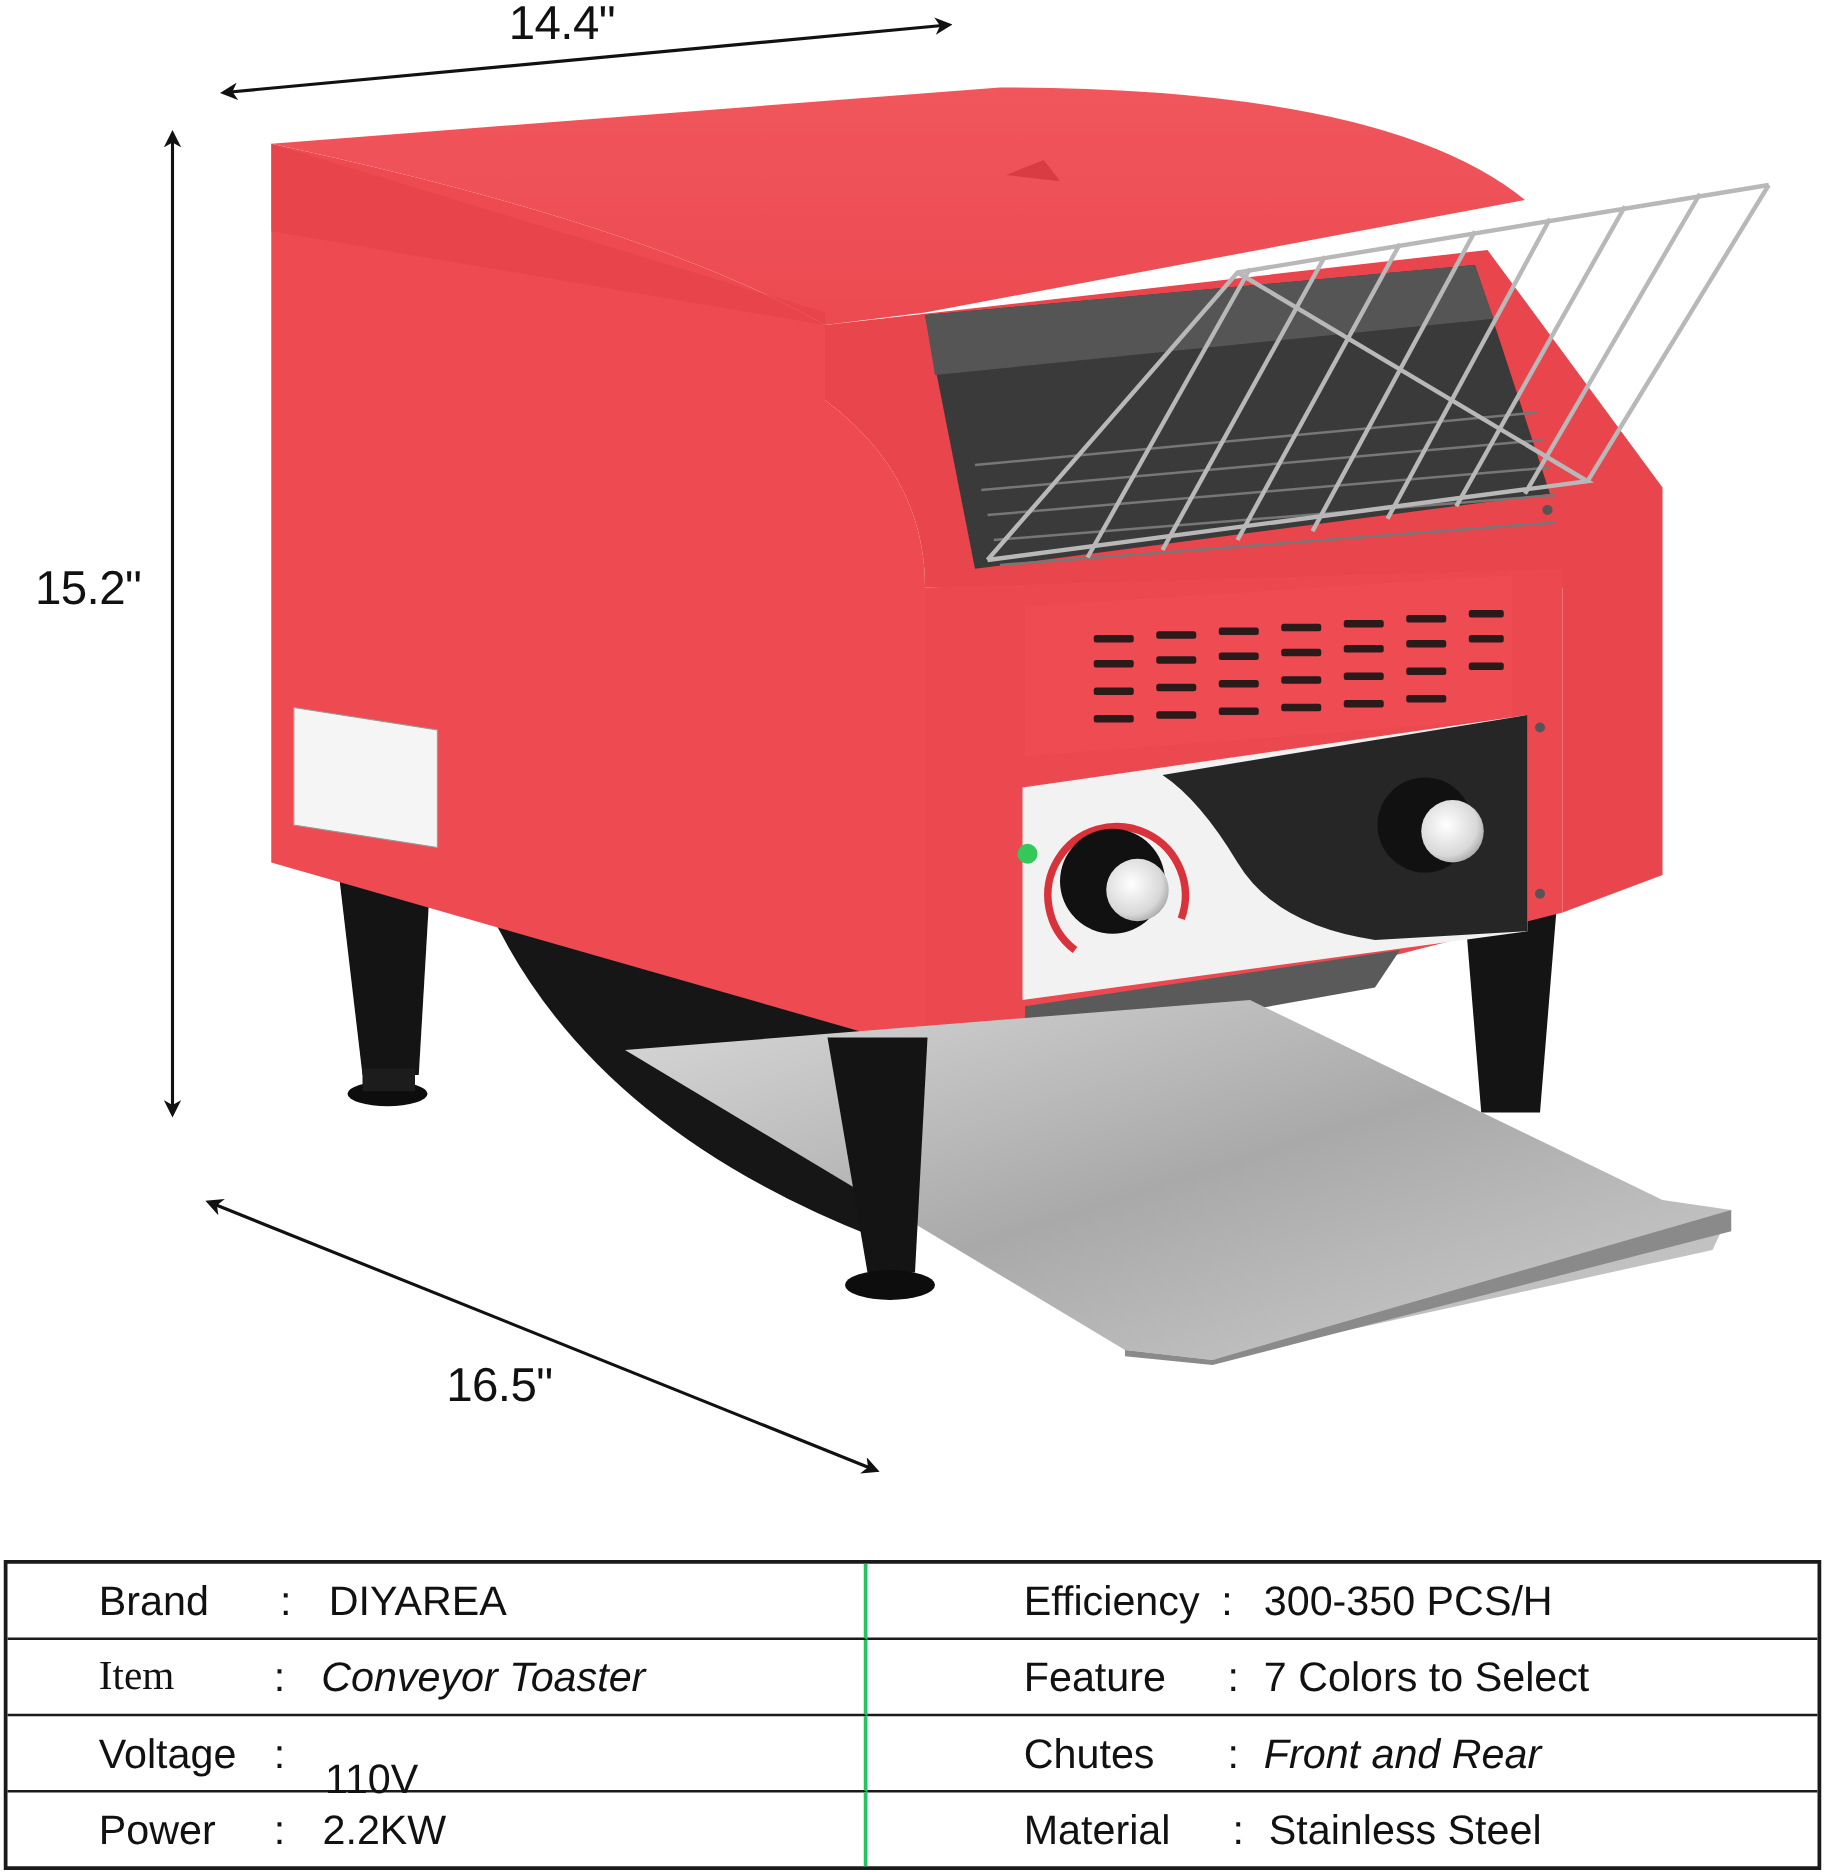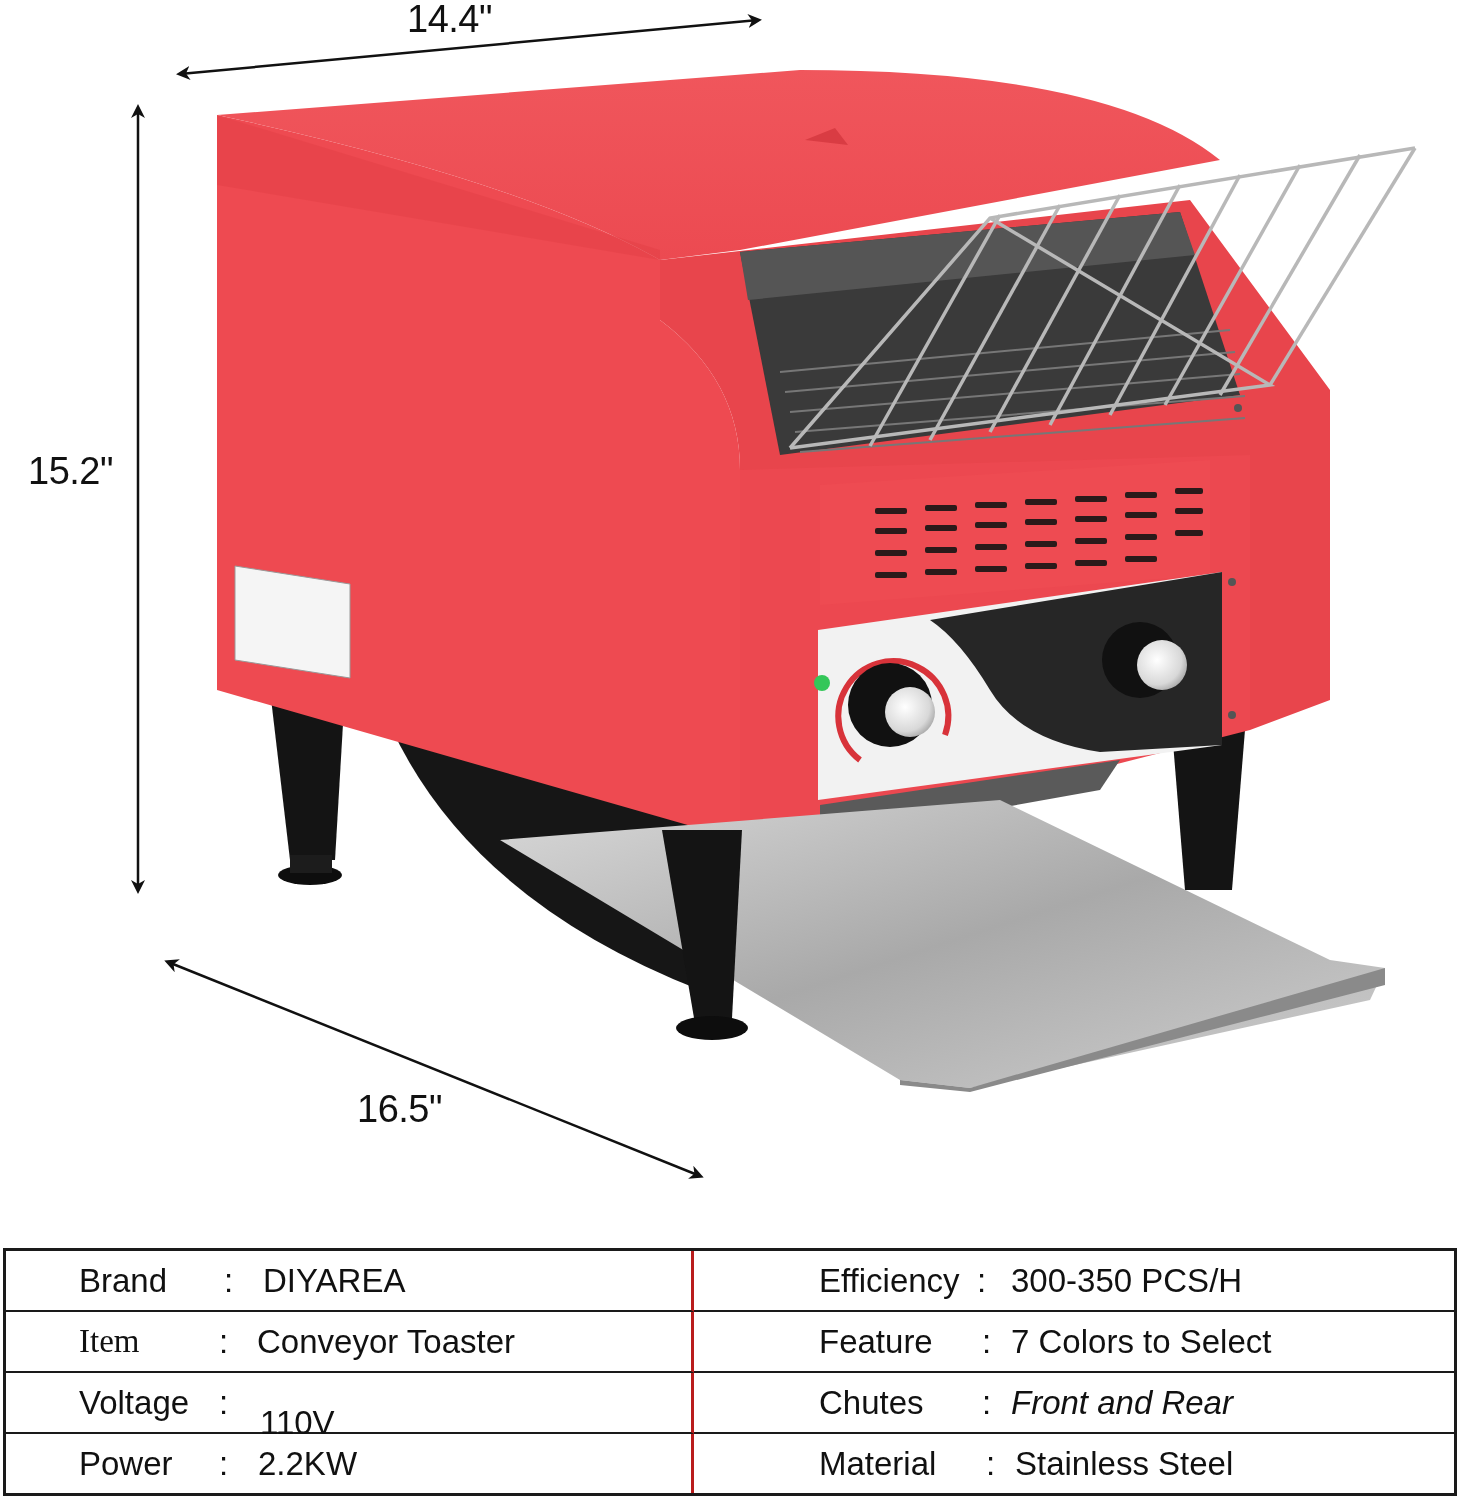--- a/index.html
+++ b/index.html
@@ -1,21 +1,21 @@
 <!DOCTYPE html>
 <html><head>
 <meta charset="utf-8">
 <style>
   html,body{margin:0;padding:0;background:#ffffff;}
   body{width:1461px;height:1500px;position:relative;overflow:hidden;font-family:"Liberation Sans",sans-serif;color:#111;}
   .product{position:absolute;left:0;top:0;width:1461px;height:1200px;}
   .dim-label{position:absolute;font-size:38px;color:#111;letter-spacing:-0.5px;font-family:"Liberation Sans",sans-serif;}
   .spec-table{position:absolute;left:3px;top:1248px;width:1454px;height:248px;border:3px solid #1a1a1a;box-sizing:border-box;display:grid;grid-template-columns:688px 1fr;}
   .spec-cell{border-bottom:2px solid #1a1a1a;position:relative;font-size:33px;display:flex;align-items:center;box-sizing:border-box;}
-  .spec-cell.left{border-right:3px solid #b91c1c;}
+  .spec-cell.left{border-right:3px solid #22c55e;}
   .spec-cell.last{border-bottom:none;}
   .spec-key{position:absolute;}
   .spec-colon{position:absolute;}
   .spec-val{position:absolute;}
 </style>
 </head>
 <body>
 
 <div class="product">
   <svg width="1461" height="1200" viewBox="0 0 1461 1200" xmlns="http://www.w3.org/2000/svg">
@@ -169,21 +169,21 @@
   </div>
   <div class="spec-cell">
     <span class="spec-key" style="left:125px;">Efficiency</span>
     <span class="spec-colon" style="left:283px;">:</span>
     <span class="spec-val" style="left:317px;">300-350 PCS/H</span>
   </div>
 
   <div class="spec-cell left">
     <span class="spec-key" style="left:73px;font-family:Liberation Serif, serif;">Item</span>
     <span class="spec-colon" style="left:213px;">:</span>
-    <span class="spec-val" style="left:251px;">Conveyor Toaster</span>
+    <span class="spec-val" style="left:251px;font-style:italic;">Conveyor Toaster</span>
   </div>
   <div class="spec-cell">
     <span class="spec-key" style="left:125px;">Feature</span>
     <span class="spec-colon" style="left:288px;">:</span>
     <span class="spec-val" style="left:317px;">7 Colors to Select</span>
   </div>
 
   <div class="spec-cell left">
     <span class="spec-key" style="left:73px;">Voltage</span>
     <span class="spec-colon" style="left:213px;">:</span>

